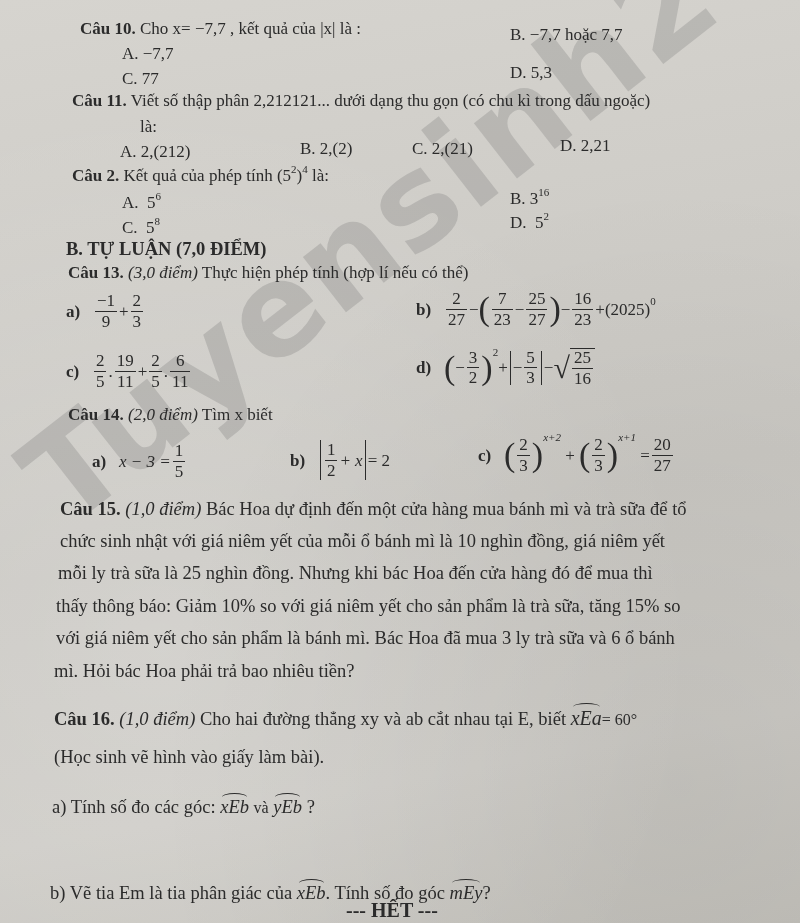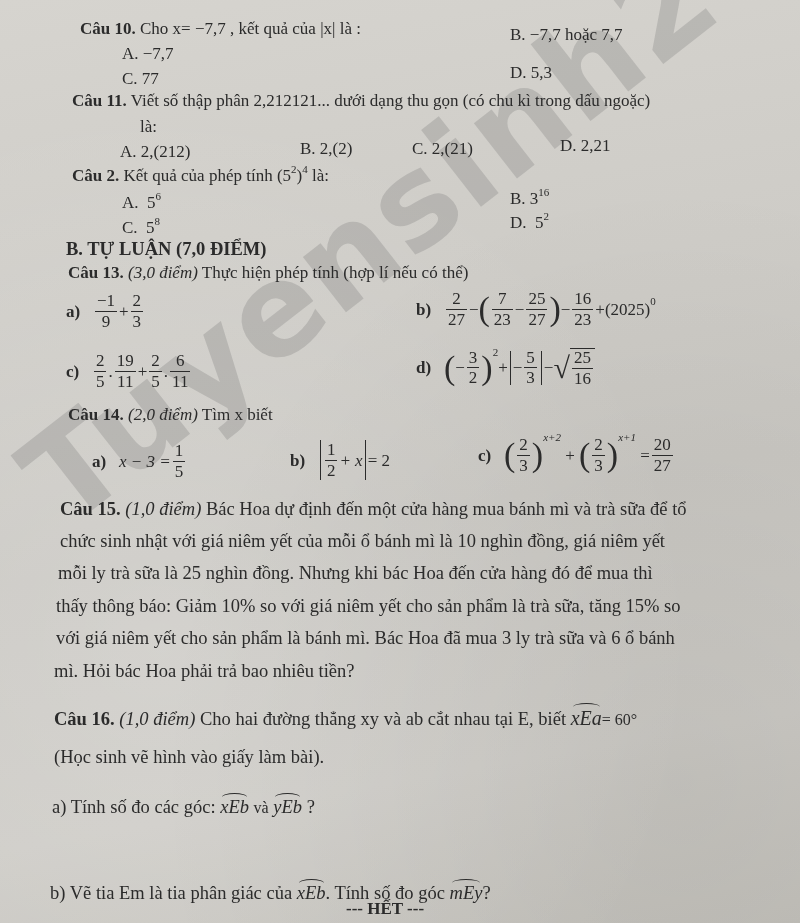--- a/index.html
+++ b/index.html
@@ -155,13 +155,13 @@
   <span class="arc">yEb</span>
   <span>?</span>
 </div>
 
 <div class="line big" style="left:50px; top:852px;margin-top:32px;">
   <span>b) Vẽ tia Em là tia phân giác của</span>
   <span class="arc">xEb</span><span>. Tính số đo góc</span>
   <span class="arc">mEy</span><span>?</span>
 </div>
 
-<div class="line" style="left:346px; top:900px; font-weight:bold; font-size:17px;">--- HẾT ---</div>
+<div class="line" style="left:346px; top:900px; font-weight:bold; font-size:20px;">--- HẾT ---</div>
 
 </body></html>

